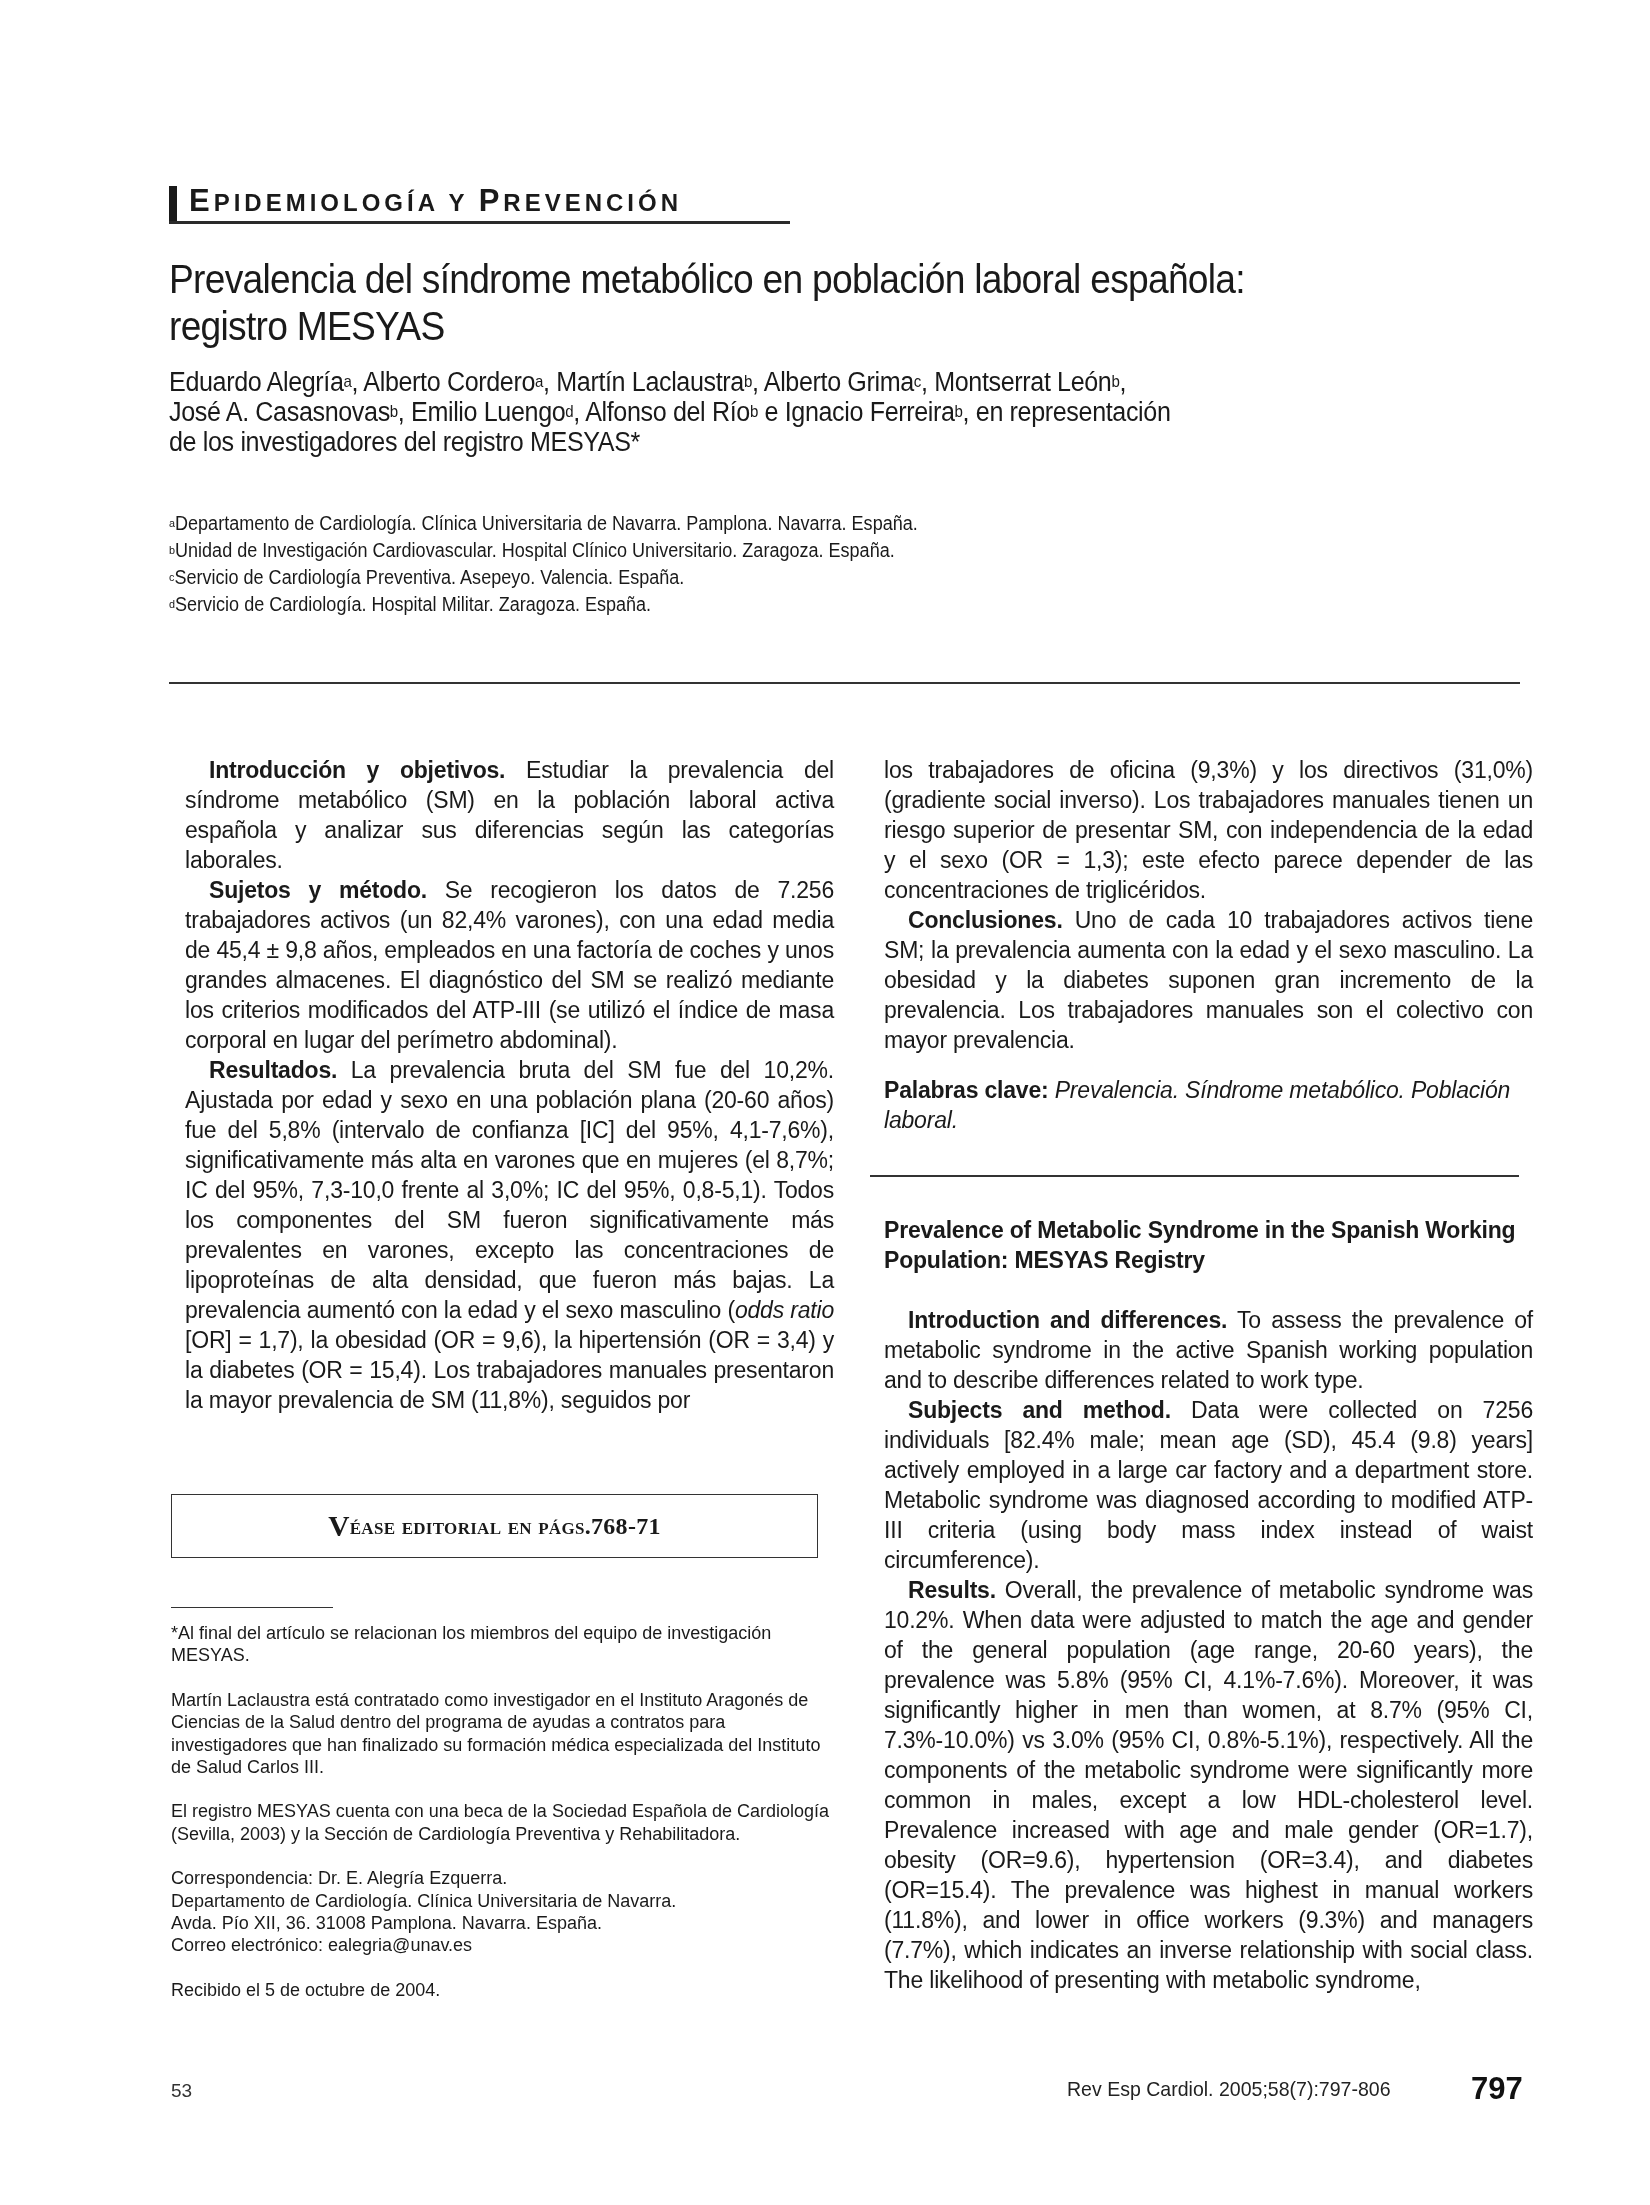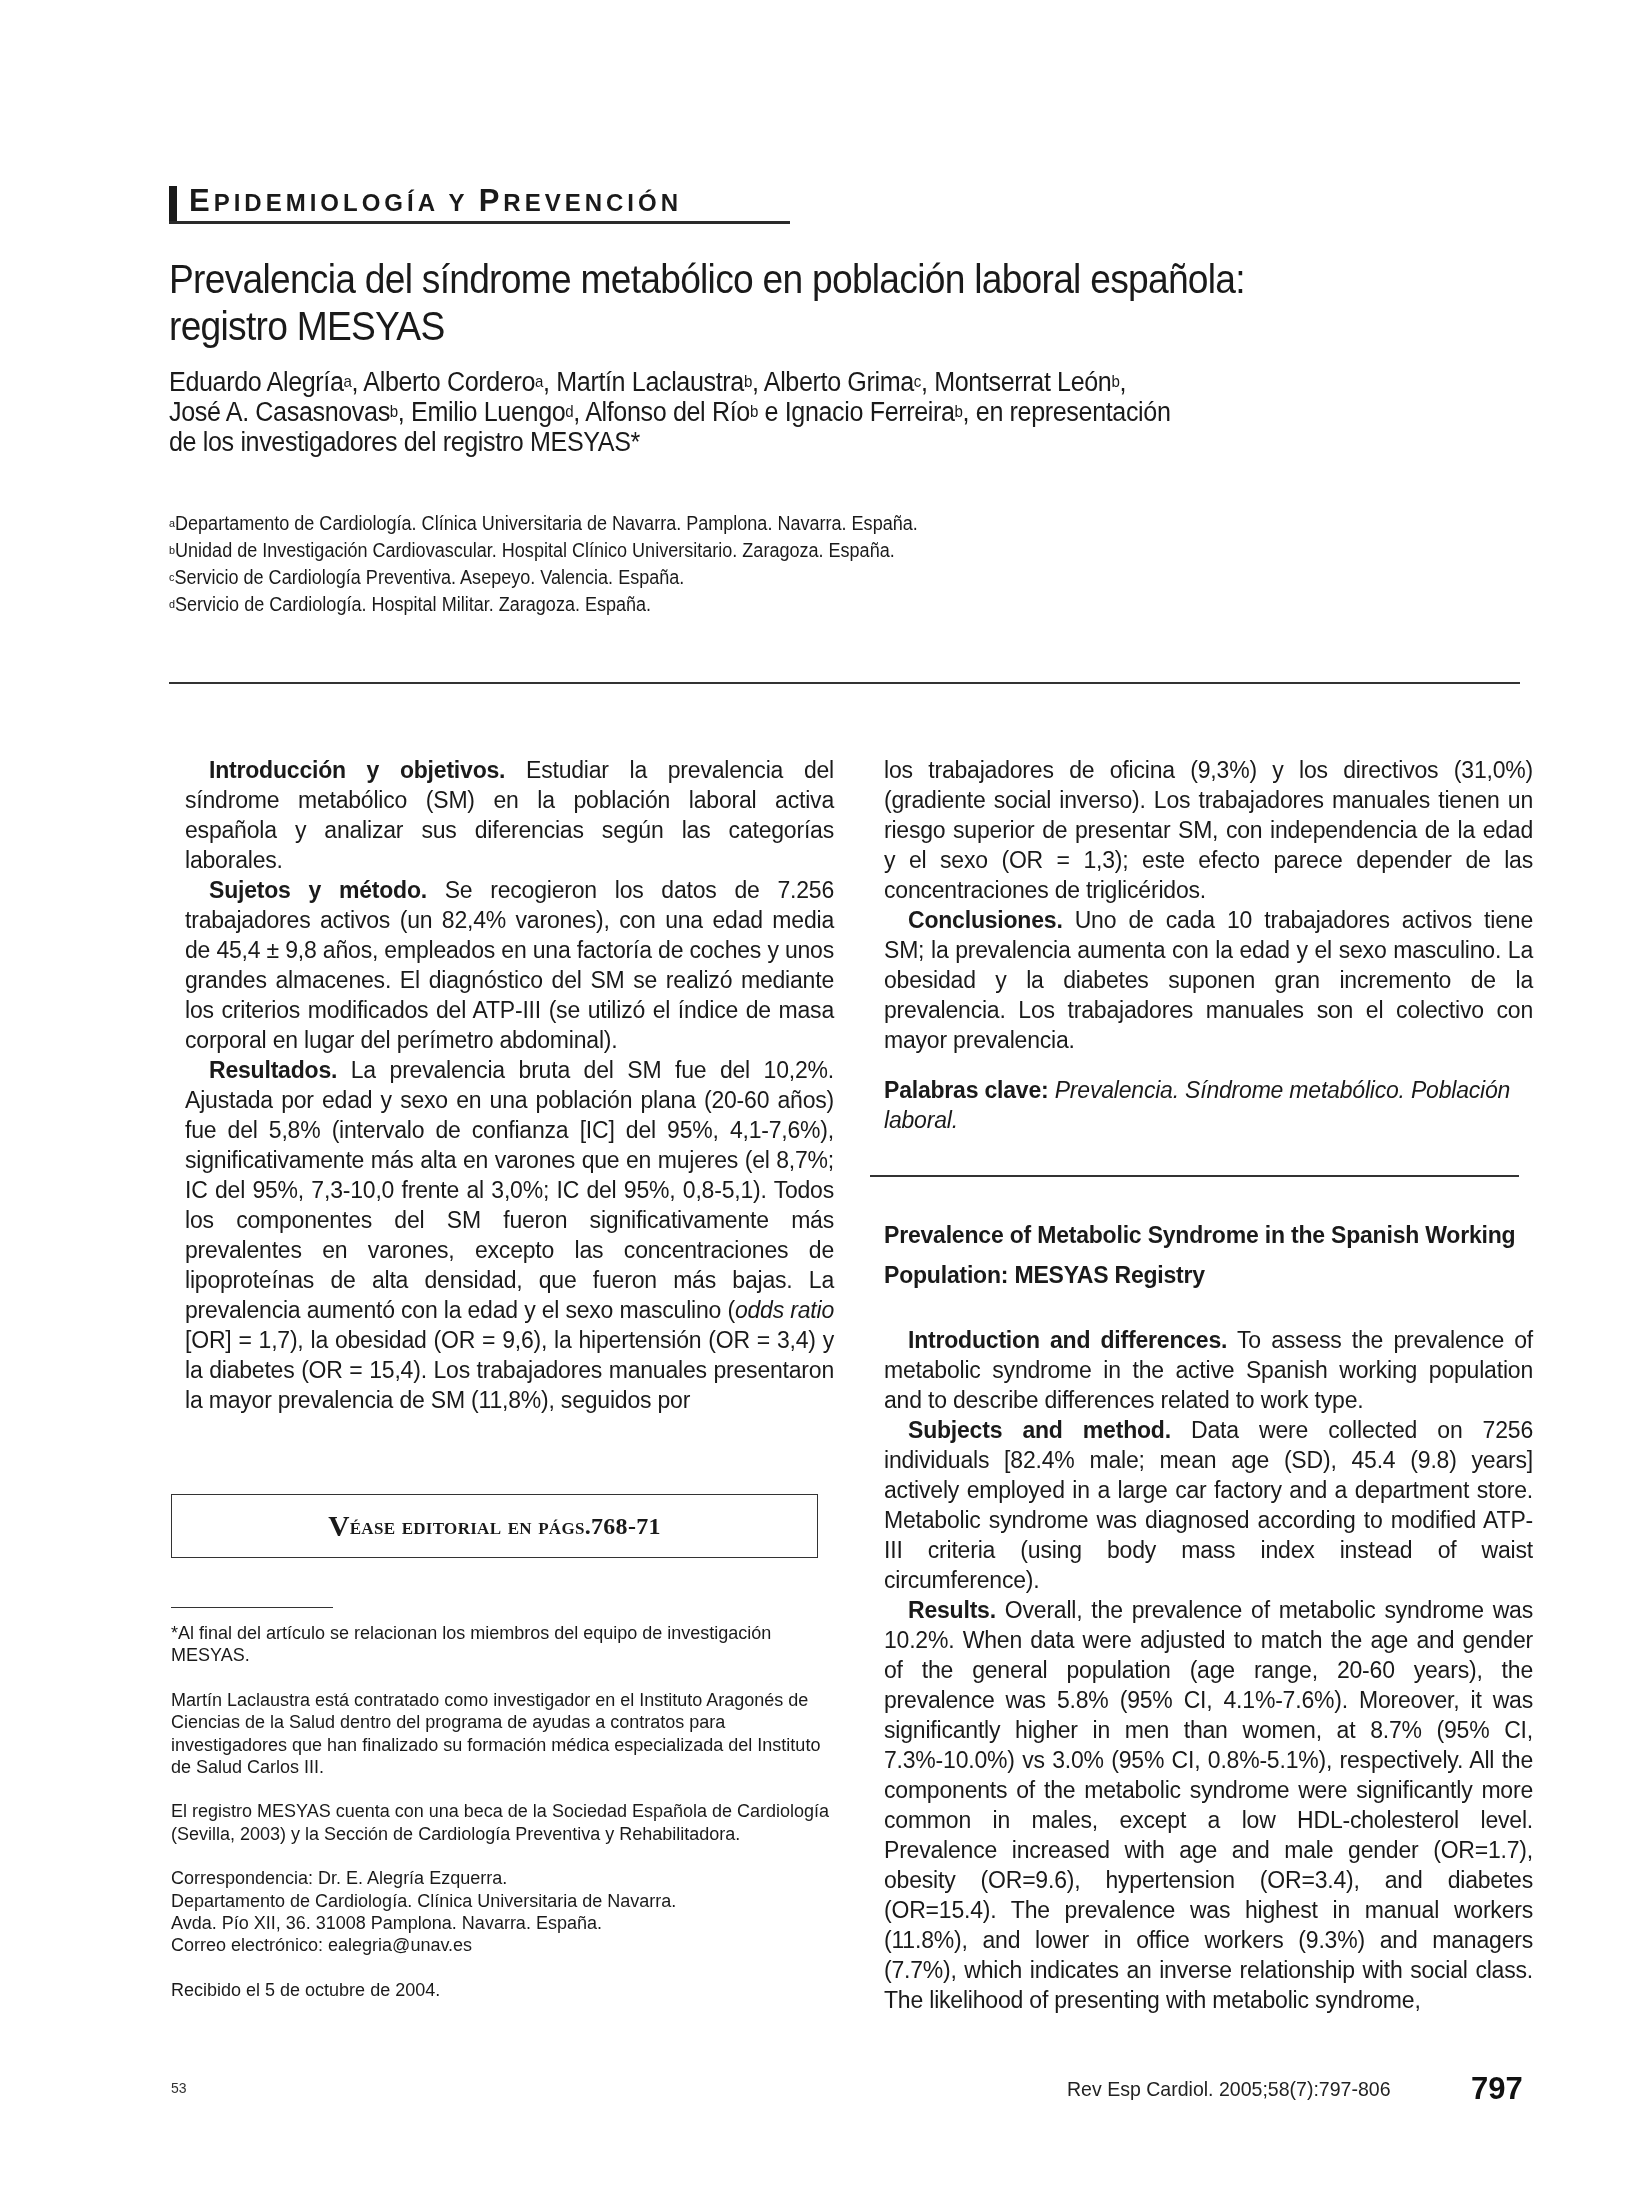--- a/index.html
+++ b/index.html
@@ -67,25 +67,25 @@
 
   #footnote-rule { left: 171px; top: 1607px; width: 162px; height: 1.3px; background: #333; }
   #footnotes {
     left: 171px; top: 1622px; width: 663px;
     font-size: 18px; line-height: 22.4px;
   }
   #footnotes .fn { margin-bottom: 22px; }
 
   #keywords-rule { left: 870px; top: 1175px; width: 649px; height: 2px; background: #333; }
 
-  #footer-left { left: 171px; top: 2080px; font-size: 14px; color: #333; }
+  #footer-left { left: 171px; top: 2080px; font-size: 19px; color: #333; }
   #footer-citation { left: 1067px; top: 2077px; font-size: 21px; color: #222; transform: scaleX(0.93); transform-origin: left top; }
   #footer-page { left: 1471px; top: 2071px; font-size: 31px; font-weight: bold; color: #111; }
 
-  .eng-title { font-weight: bold; font-size: 23px; line-height: 40px; text-align: left; }
+  .eng-title { font-weight: bold; font-size: 23px; line-height: 30px; text-align: left; }
 </style>
 </head>
 <body>
 
 <div id="section-header" class="abs">
   <div class="bar"></div>
   <div class="text"><span class="big">E</span><span style="text-transform:uppercase">pidemiología</span><span style="text-transform:uppercase"> y </span><span class="big">P</span><span style="text-transform:uppercase">revención</span></div>
   <div class="rule"></div>
 </div>
 

